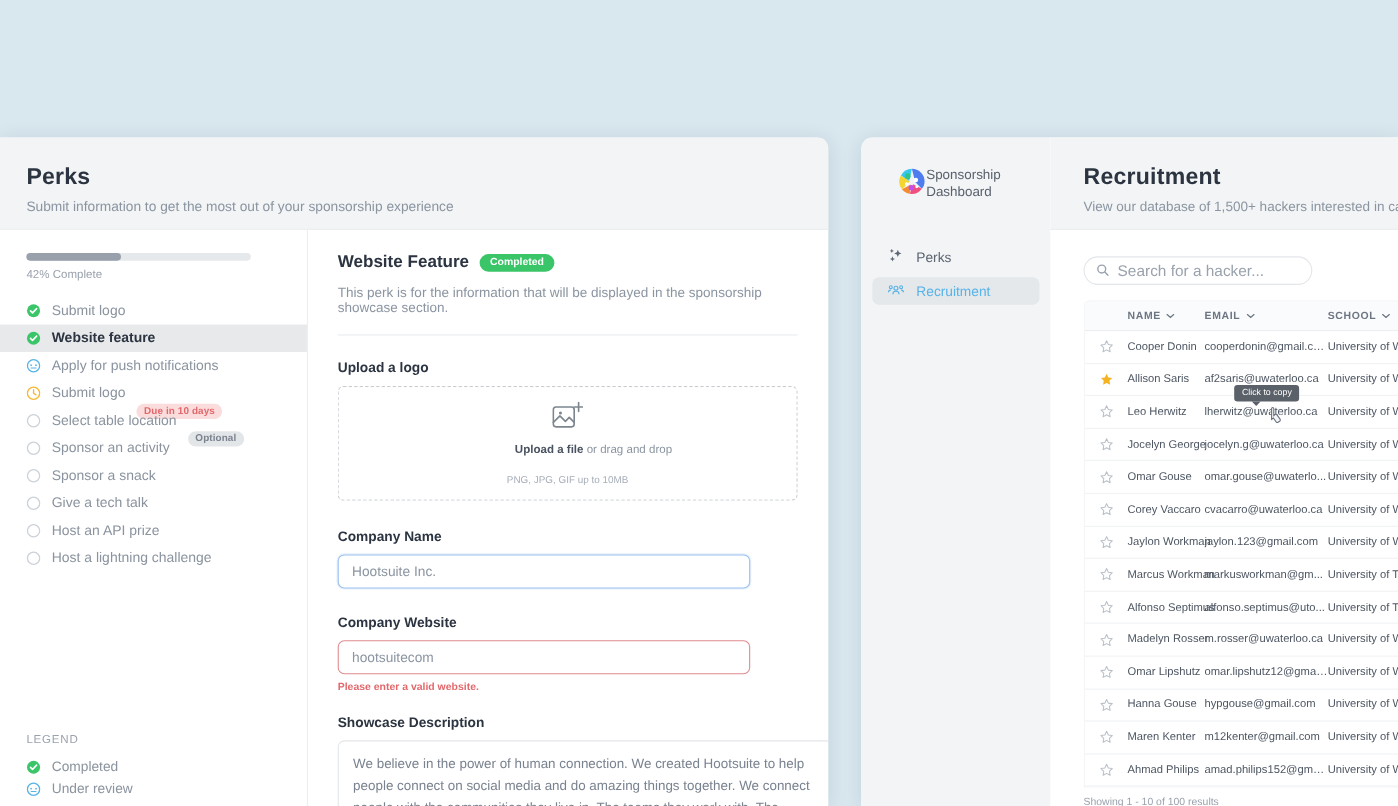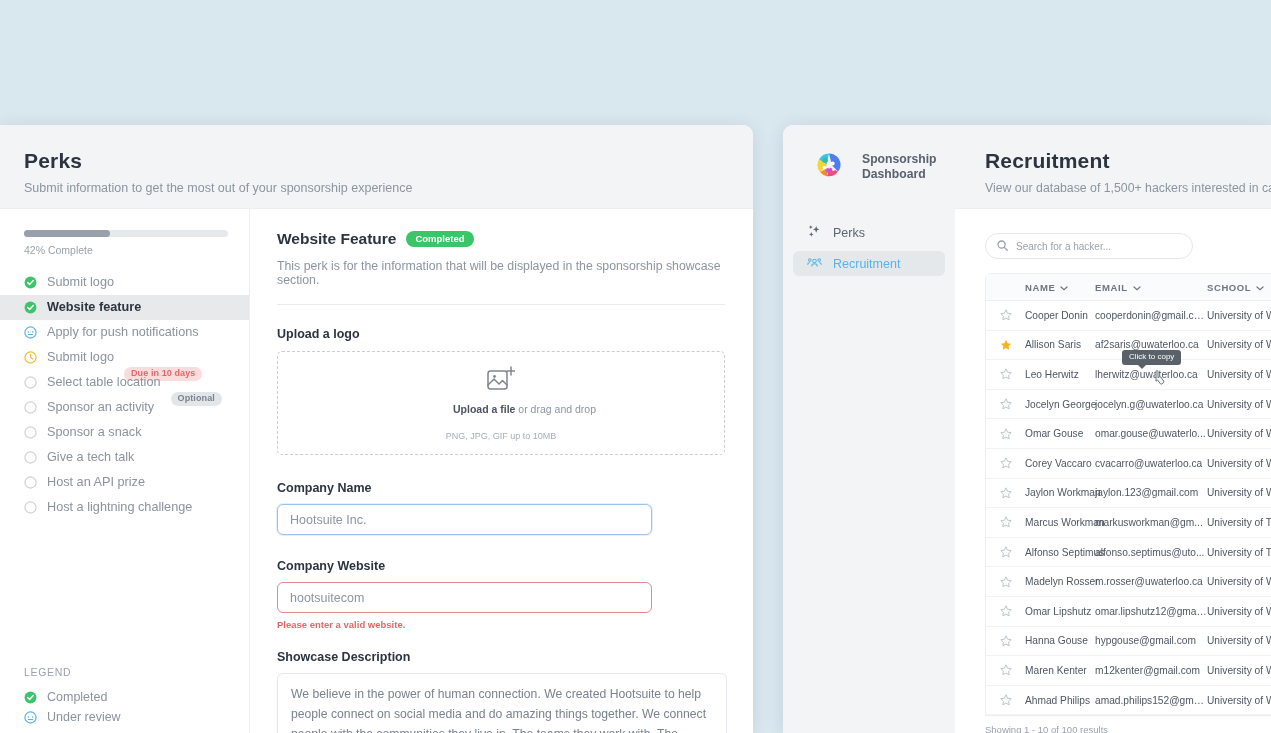--- a/index.html
+++ b/index.html
@@ -26,21 +26,21 @@
     height: 84px; background: #f2f4f5;
     padding: 24px 0 0 24px;
     border-bottom: 1px solid #eceef0;
   }
   .perks-title { font-size: 21px; font-weight: 700; color: #2b3440; letter-spacing: .2px; }
   .perks-sub { margin-top: 8px; font-size: 12.5px; color: #8b95a1; }
 
   .perks-body { display: flex; height: 524px; }
 
   
-  .perks-side { width: 250px; background: #fff; position: relative; border-right: 1px solid #eceef0; }
+  .perks-side { width: 280px; background: #fff; position: relative; border-right: 1px solid #eceef0; }
   .progress-wrap { padding: 21px 22px 0 24px; }
   .progress-track { height: 7px; border-radius: 4px; background: #e6e9eb; width: 204px; }
   .progress-fill { height: 7px; border-radius: 4px; background: #98a0ab; width: 42%; }
   .progress-label { margin-top: 7px; font-size: 10.5px; color: #9aa2ad; }
 
   .task-list { margin-top: 14px; }
   .task {
     display: flex; align-items: center; gap: 10px;
     height: 25px; padding: 0 24px; margin-bottom: 0;
     font-size: 12.7px; color: #8a939e; white-space: nowrap;
@@ -101,39 +101,39 @@
     background: #ffffff;
     border-top-left-radius: 10px;
     overflow: hidden;
     box-shadow: 0 2px 18px rgba(20,40,60,.10);
   }
   .dash-nav {
     position: absolute; left: 0; top: 0; width: 172px; height: 608px;
     background: #f2f4f5;
     border-top-left-radius: 10px;
   }
-  .brand { display: flex; align-items: flex-start; gap: 20px; padding: 27px 0 0 33px; font-weight: bold; }
+  .brand { display: flex; align-items: flex-start; gap: 0; padding: 27px 0 0 33px; }
   .brand-text { font-size: 12.2px; color: #59616d; line-height: 15px; }
   .nav-items { margin-top: 38px; padding: 0 10px; }
   .nav-item {
     display: flex; align-items: center; gap: 11px;
     height: 25px; padding: 0 14px; border-radius: 6px;
     font-size: 12.5px; color: #5c6572; margin-bottom: 6px;
   }
   .nav-item.sel { background: #e5e8ea; color: #57b3e8; }
 
   .dash-main { position: absolute; left: 172px; top: 0; width: 316px; height: 608px; background: #fff; }
   .dash-header { height: 84px; background: #f2f4f5; padding: 24px 0 0 30px; border-bottom: 1px solid #eceef0; }
   .dash-title { font-size: 21px; font-weight: 700; color: #2b3440; letter-spacing: .2px; }
   .dash-sub { margin-top: 8px; font-size: 12.3px; color: #8b95a1; white-space: nowrap; }
 
   .search {
     margin: 24px 0 0 30px; width: 208px; height: 26px; border: 1.2px solid #e3e6ea;
     border-radius: 14px; display: flex; align-items: center; gap: 8px; padding: 0 11px;
-    font-size: 10px; color: #9aa2ad;
+    font-size: 14px; color: #9aa2ad;
   }
 
   .table { margin: 14px 0 0 30px; width: 320px; border: 1px solid #eceef0; border-radius: 6px 0 0 0; border-right: none; }
   .thead { height: 27px; background: #fafbfc; display: flex; align-items: center;
            border-bottom: 1px solid #eceef0; font-size: 9.5px; letter-spacing: .6px; color: #6c7582; font-weight: 700; }
   .th { display: flex; align-items: center; gap: 5px; }
   .c-star { width: 39px; flex: 0 0 39px; display:flex; align-items:center; justify-content:center; }
   .c-name { width: 70px; flex: 0 0 70px; }
   .c-email { width: 112px; flex: 0 0 112px; }
   .c-school { width: 95px; flex: 0 0 95px; }

